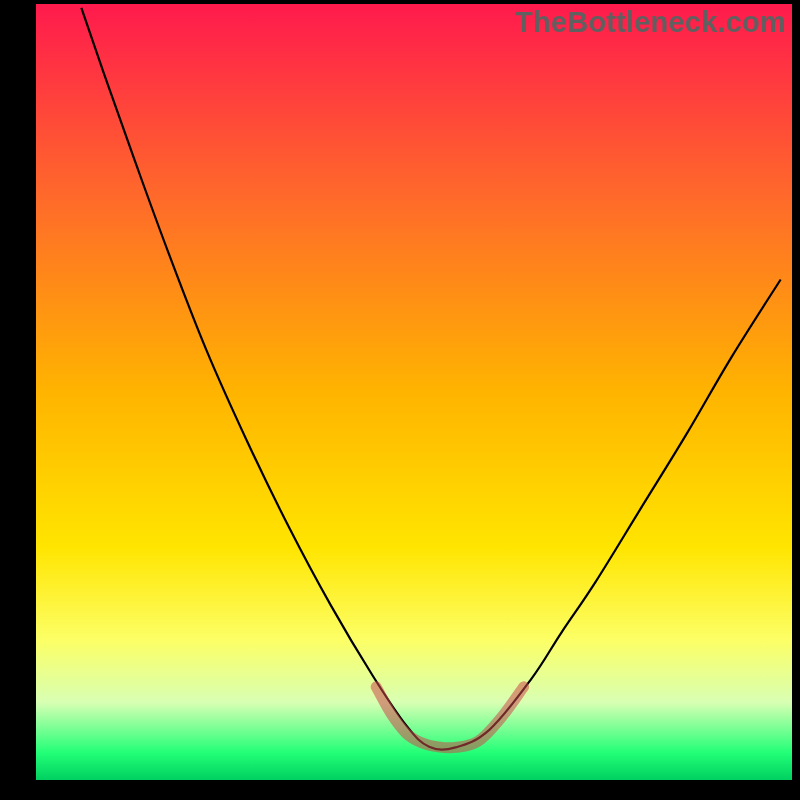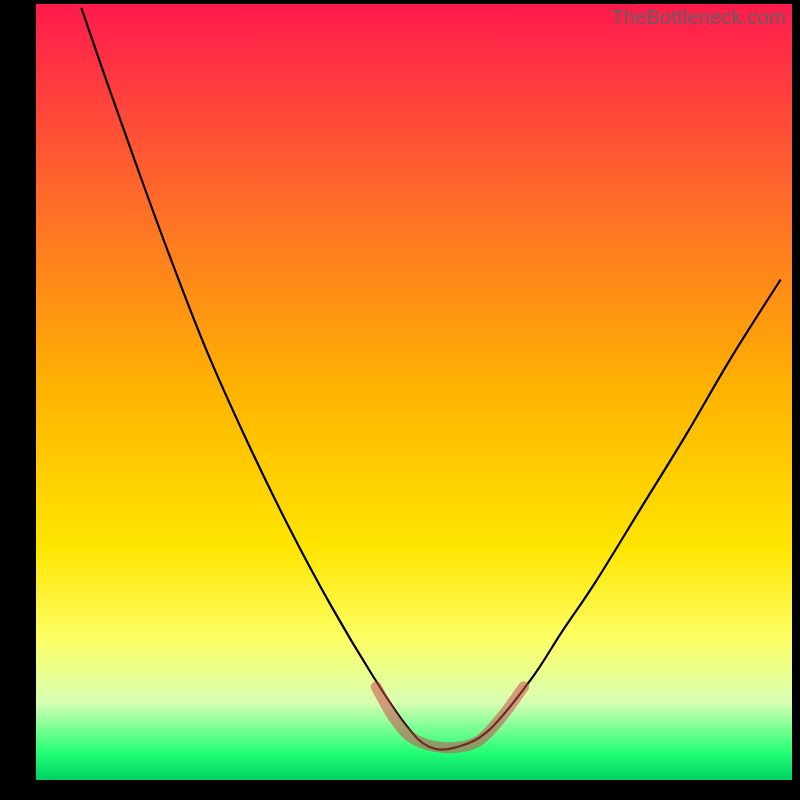--- a/index.html
+++ b/index.html
@@ -14,22 +14,22 @@
   #plot-area {
     position: absolute;
     left: 0;
     top: 0;
   }
   #watermark {
     position: absolute;
     top: 6px;
     right: 14px;
     color: #606060;
-    font-size: 20px;
-    font-weight: 400;
+    font-size: 29px;
+    font-weight: 700;
     letter-spacing: 0.2px;
     z-index: 10;
   }
 </style>
 </head>
 <body>
 
 <svg id="plot-area" width="800" height="800" viewBox="0 0 800 800">
     <defs>
       <linearGradient id="bg-grad" x1="0" y1="0" x2="0" y2="1">

